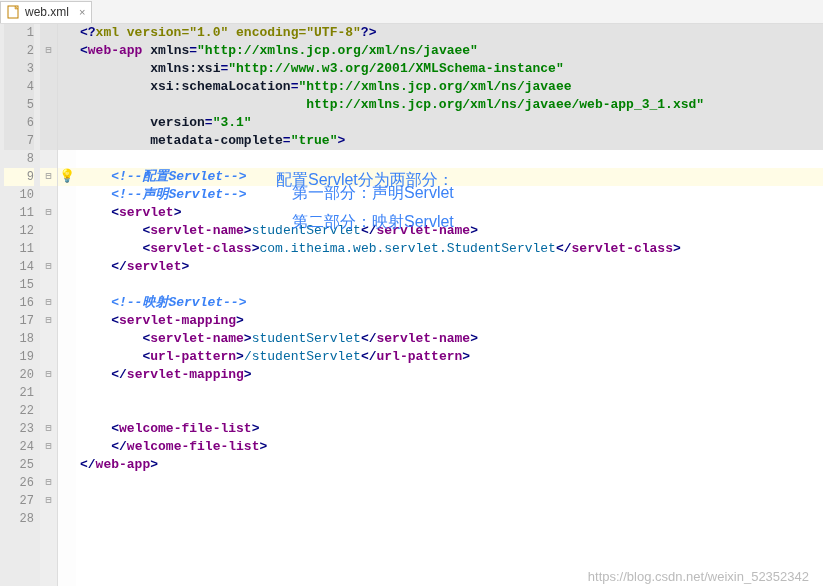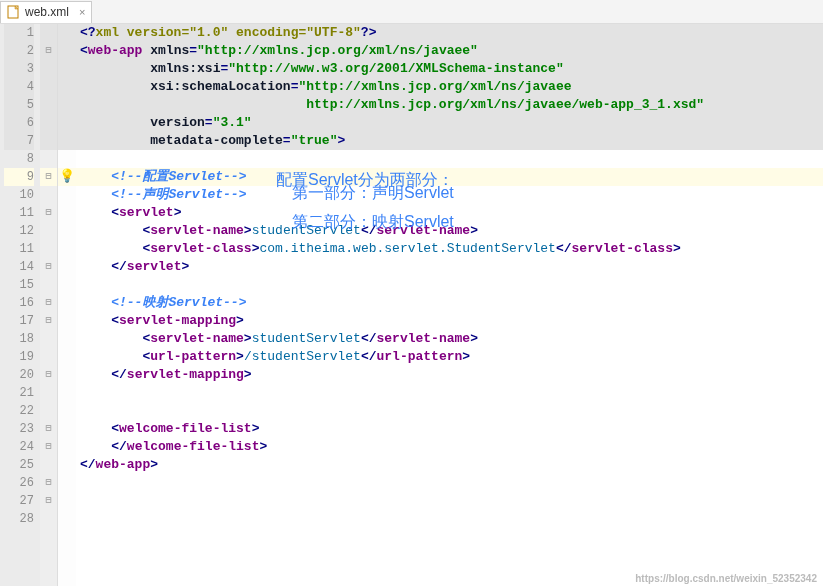--- a/index.html
+++ b/index.html
@@ -91,26 +91,25 @@
   .anno {
     position:absolute;
     color:#3b82f6;
     font-family: "Microsoft YaHei","SimSun",sans-serif;
     font-size:16px;
     white-space:nowrap;
     text-align:right;
   }
   .watermark {
     position:absolute;
-    right:6px;
+    right:14px;
     bottom:2px;
-    font-size:10px;
+    font-size:13px;
     color:#bbb;
     font-family:Arial,sans-serif;
-    font-weight:bold;
   }
 </style>
 </head>
 <body>
 
 <div class="tab-bar">
   <div class="tab">
     <span class="tab-icon">
       <svg width="14" height="14">
           <rect x="1" y="1" width="10" height="12" fill="#fff" stroke="#c08000" stroke-width="1"></rect>

